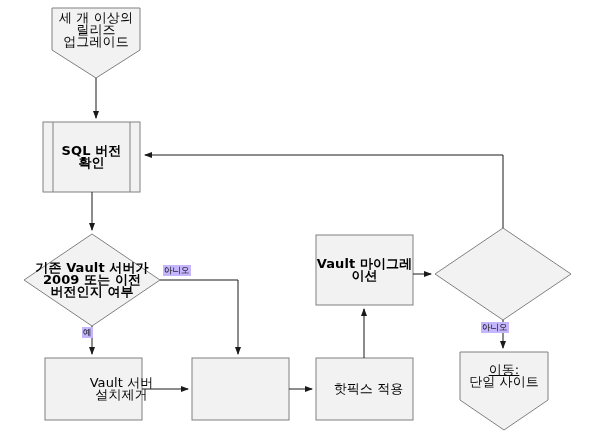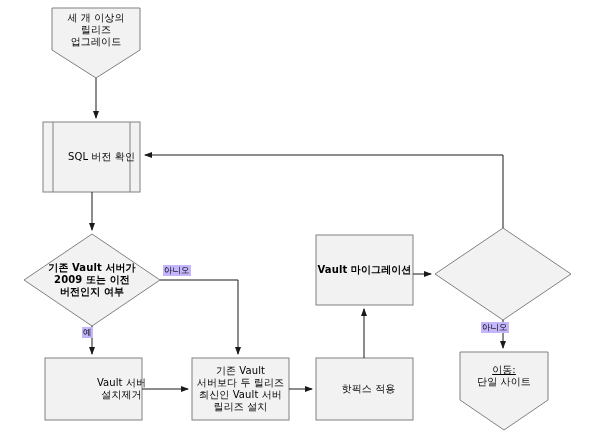--- a/index.html
+++ b/index.html
@@ -24,21 +24,21 @@
     left: 0;
     width: 600px;
     height: 435px;
   }
   .node-text {
     position: absolute;
     display: flex;
     align-items: center;
     justify-content: center;
     text-align: center;
-    font-size: 10px;
+    font-size: 13px;
     line-height: 12px;
     color: #000000;
     letter-spacing: 0.1px;
     pointer-events: none;
     white-space: pre-line;
   }
   .edge-label {
     position: absolute;
     font-size: 8.5px;
     line-height: 11px;
@@ -101,33 +101,29 @@
 
     <path d="M503,228 L503,155 L145,155" fill="none" stroke="#1a1a1a" stroke-width="1" marker-end="url(#arrow)"></path>
 
     <path d="M503,320 L503,348" fill="none" stroke="#1a1a1a" stroke-width="1" marker-end="url(#arrow)"></path>
   </svg>
 
   <div class="node-text" style="left:52px; top:8px; width:88px; height:44px;">세 개 이상의
 릴리즈
 업그레이드</div>
 
-  <div class="node-text" style="left:63px; top:122px; width:77px; height:70px; font-weight:normal;">SQL 버전 확인</div>
+  <div class="node-text" style="left:53px; top:122px; width:77px; height:70px; font-weight:bold;">SQL 버전 확인</div>
 
   <div class="node-text" style="left:24px; top:244px; width:136px; height:72px;font-weight:bold;">기존 Vault 서버가
 2009 또는 이전
 버전인지 여부</div>
 
   <div class="node-text" style="left:45px; top:358px; width:97px; height:62px;padding-left:28px;">Vault 서버
 설치제거</div>
 
-  <div class="node-text" style="left:190px; top:358px; width:101px; height:62px;">기존 Vault
-서버보다 두 릴리즈
-최신인 Vault 서버
-릴리즈 설치</div>
 
   <div class="node-text" style="left:316px; top:358px; width:105px; height:62px;">핫픽스 적용</div>
 
   <div class="node-text" style="left:314px; top:235px; width:101px; height:70px;font-weight:bold;">Vault 마이그레이션</div>
 
 
   <div class="node-text" style="left:460px; top:352px; width:88px; height:48px; flex-direction:column;">
     <span class="underline-text">이동:</span>
     <span>단일 사이트</span>
   </div>

